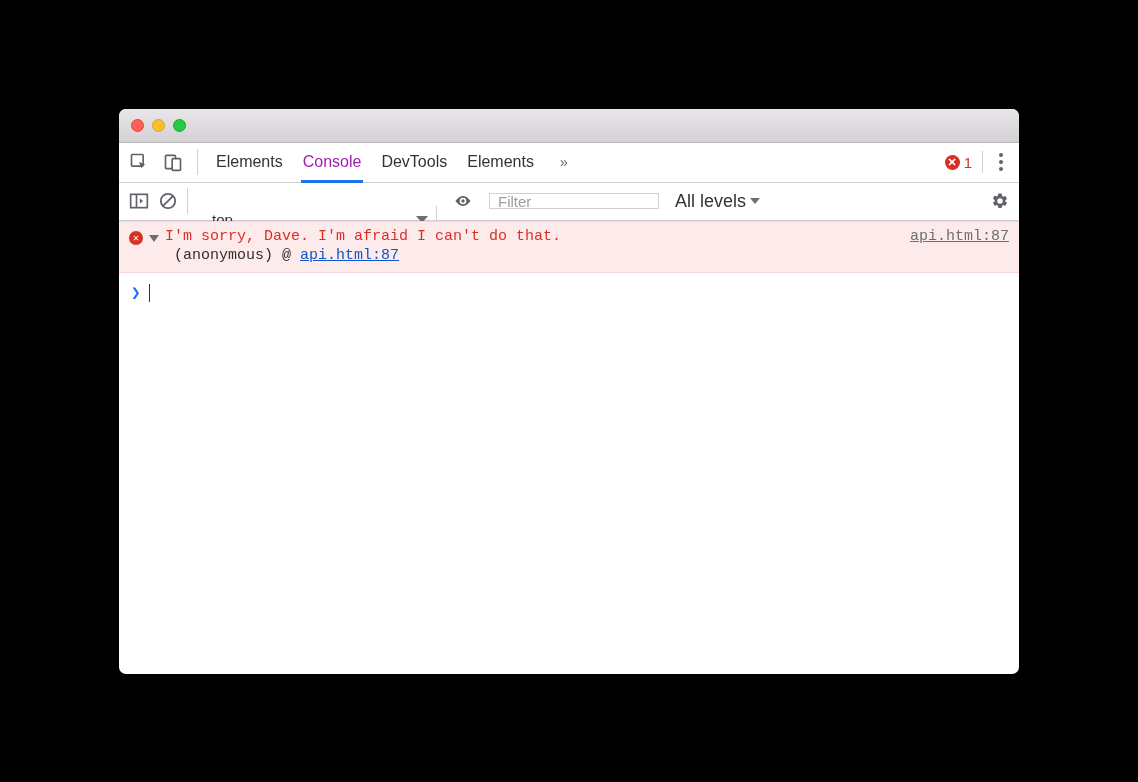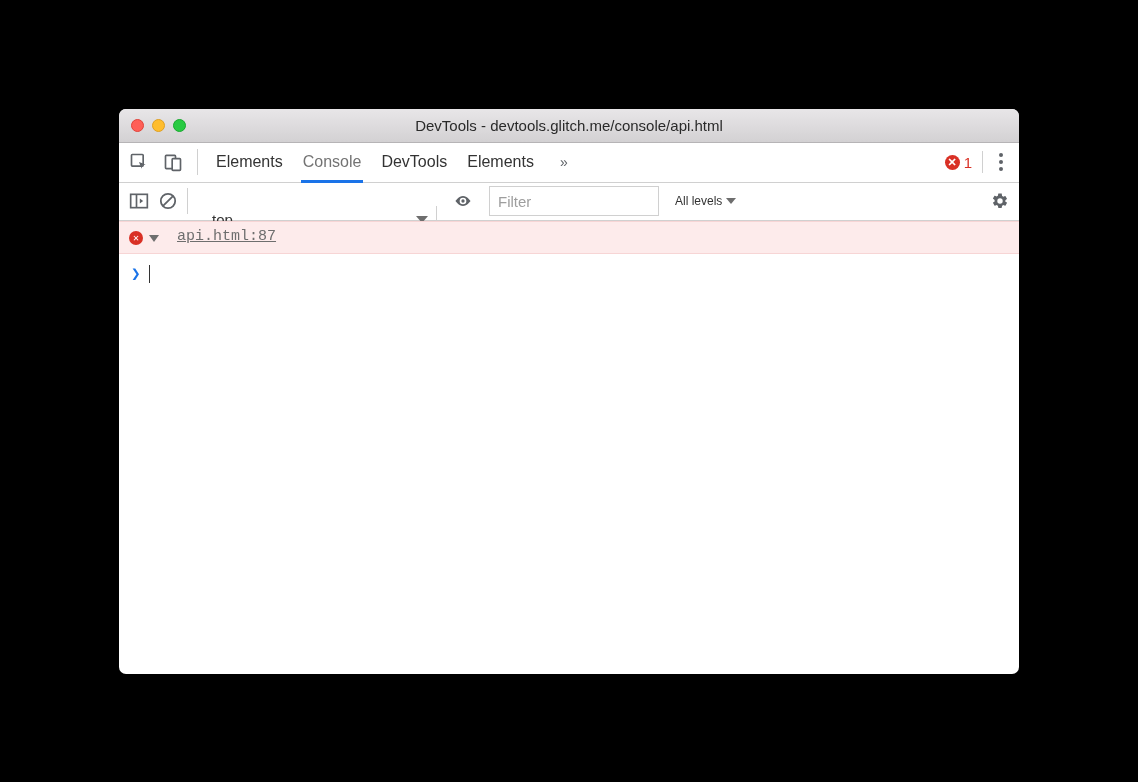--- a/index.html
+++ b/index.html
@@ -58,21 +58,21 @@
     .tab {
       display: flex;
       align-items: center;
       font-size: 16px;
       color: #333;
       height: 100%;
       cursor: pointer;
       position: relative;
     }
     .tab.active {
-      color: #737373;
+      color: #a21caf;
     }
     .tab.active::after {
       content: "";
       position: absolute;
       bottom: -1px; left: -2px; right: -2px;
       height: 3px;
       background: #1a73e8;
     }
     .tabbar-right {
       display: flex;
@@ -128,31 +128,31 @@
       margin-top: 36px;
     }
     .context-select .caret {
       width: 0; height: 0;
       border-left: 6px solid transparent;
       border-right: 6px solid transparent;
       border-top: 7px solid #6e6e6e;
     }
     .filter-input {
       border: 1px solid #d0d0d0;
-      height: 30px;
+      height: 16px;
       width: 170px;
       font-size: 15px;
       padding: 0 8px;
       outline: none;
       color: #333;
     }
     .filter-input::placeholder { color: #9e9e9e; }
     .levels {
       display: flex; align-items: center; gap: 4px;
-      font-size: 12px; color: #333;
+      font-size: 18px; color: #333;
       cursor: pointer;
       margin-left: 6px;
     }
     .levels .caret {
       width: 0; height: 0;
       border-left: 5px solid transparent;
       border-right: 5px solid transparent;
       border-top: 6px solid #6e6e6e;
     }
     .spacer { flex: 1; }
@@ -223,21 +223,20 @@
 </head>
 <body>
 
 <div class="window">
   <div class="titlebar">
     <div class="traffic-lights">
       <div class="light red"></div>
       <div class="light yellow"></div>
       <div class="light green"></div>
     </div>
-    <div class="window-title">DevTools - devtools.glitch.me/console/api.html</div>
   </div>
 
   <div class="tabbar">
     <div class="tabbar-left">
       <span class="icon-btn">
         <svg width="20" height="20" viewBox="0 0 24 24" fill="none" stroke="#5f6368" stroke-width="2">
           <rect x="3" y="3" width="14" height="14" rx="1"></rect>
           <path d="M12 12 L20 15 L16 16 L15 20 Z" fill="#5f6368" stroke="none"></path>
         </svg>
       </span>
@@ -305,21 +304,27 @@
         <path d="M19.14,12.94a7.07,7.07,0,0,0,.05-.94,7.07,7.07,0,0,0-.05-.94l2.03-1.58a.5.5,0,0,0,.12-.64l-1.92-3.32a.5.5,0,0,0-.61-.22l-2.39,1a7.22,7.22,0,0,0-1.62-.94l-.36-2.54A.5.5,0,0,0,13.9,2H10.1a.5.5,0,0,0-.49.42L9.25,4.96a7.22,7.22,0,0,0-1.62.94l-2.39-1a.5.5,0,0,0-.61.22L2.71,8.44a.5.5,0,0,0,.12.64L4.86,10.66a7.07,7.07,0,0,0-.05.94,7.07,7.07,0,0,0,.05.94L2.83,14.12a.5.5,0,0,0-.12.64l1.92,3.32a.5.5,0,0,0,.61.22l2.39-1a7.22,7.22,0,0,0,1.62.94l.36,2.54a.5.5,0,0,0,.49.42h3.8a.5.5,0,0,0,.49-.42l.36-2.54a7.22,7.22,0,0,0,1.62-.94l2.39,1a.5.5,0,0,0,.61-.22l1.92-3.32a.5.5,0,0,0-.12-.64ZM12,15.6A3.6,3.6,0,1,1,15.6,12,3.6,3.6,0,0,1,12,15.6Z"></path>
       </svg>
     </span>
   </div>
 
   <div class="console-body">
     <div class="log-error">
       <div class="log-row1">
         <span class="err-icon">✕</span>
         <span class="disclosure"></span>
+        <span class="msg">I'm sorry, Dave. I'm afraid I can't do that.</span>
         <span class="source">api.html:87</span>
+      </div>
+      <div class="log-row2">
+        <span>(anonymous)</span>
+        <span>@</span>
+        <span class="link">api.html:87</span>
       </div>
     </div>
     <div class="prompt-line">
       <span class="prompt-chevron">❯</span>
       <span class="cursor"></span>
     </div>
   </div>
 </div>
 
 </body></html>

